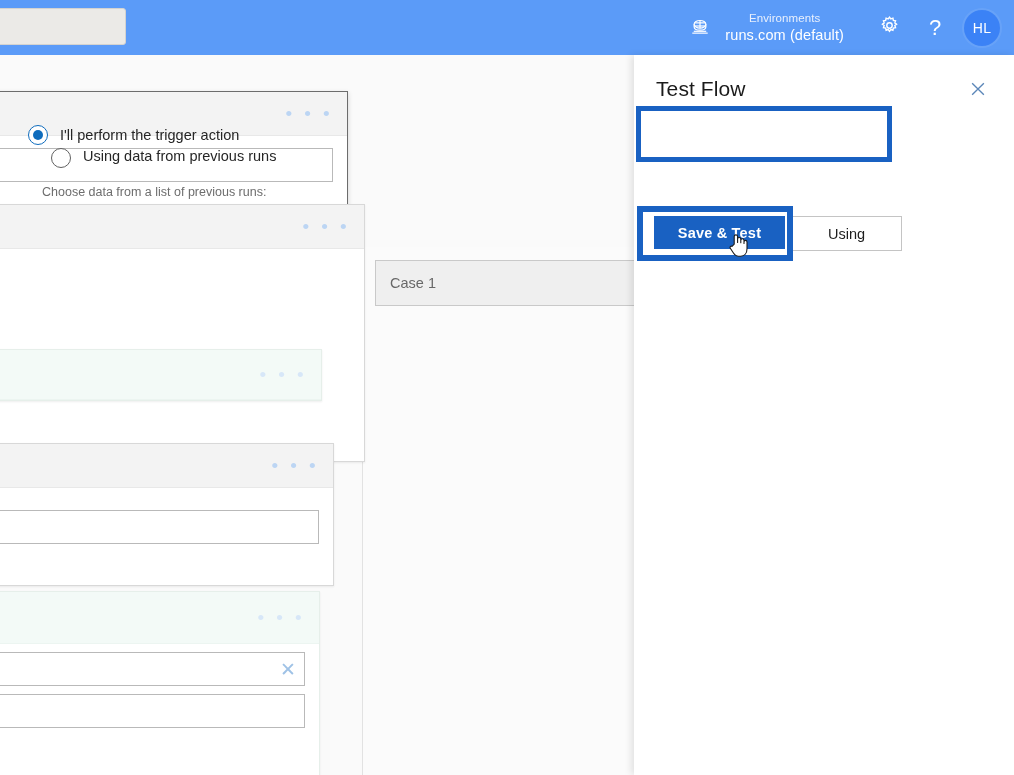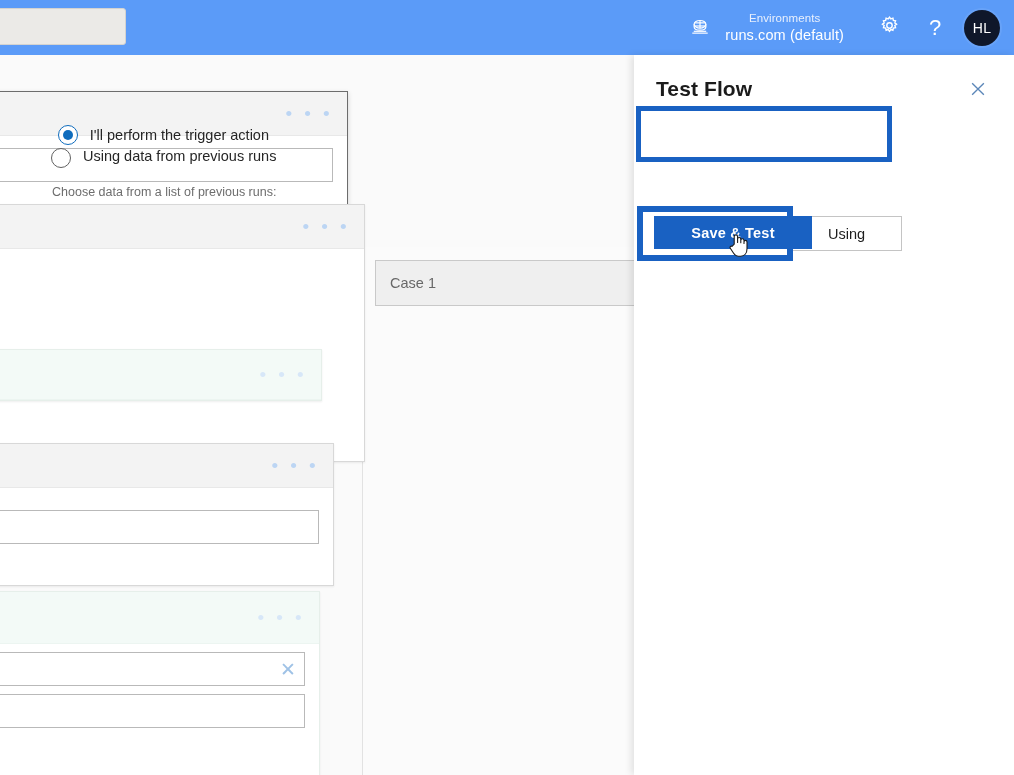--- a/index.html
+++ b/index.html
@@ -28,21 +28,21 @@
   .env-text { line-height: 1.25; }
   .env-label { font-size: 11.5px; color: #e9f0fd; letter-spacing: .1px; }
   .env-value { font-size: 14.5px; color: #ffffff; letter-spacing: .1px; }
   .tb-icon-btn {
     width: 46px; height: 55px; display: flex; align-items: center; justify-content: center;
     cursor: pointer;
   }
   .tb-qmark { font-size: 22px; color: #ffffff; font-weight: 400; }
   .avatar {
     width: 36px; height: 36px; border-radius: 50%;
-    background: #0f172a; color: #ffffff;
+    background: #3b82f6; color: #ffffff;
     display: flex; align-items: center; justify-content: center;
     font-size: 14px; letter-spacing: .4px;
     margin-right: 14px; margin-left: 6px;
     box-shadow: 0 0 0 2px rgba(255,255,255,.08);
   }
 
   
   #canvas {
     position: absolute; left: 0; top: 55px; width: 634px; height: 720px;
     background: #fafafa;
@@ -83,47 +83,47 @@
   }
 
   
   #panel {
     position: absolute; right: 0; top: 55px; width: 380px; height: 720px;
     background: #ffffff;
     box-shadow: -3px 0 7px rgba(0,0,0,.10);
   }
   #panel-title {
     position: absolute; left: 22px; top: 22px;
-    font-size: 21px; font-weight: bold; color: #1b1b1b; letter-spacing: .1px;
+    font-size: 21px; font-weight: normal; color: #1b1b1b; letter-spacing: .1px;
   }
   #panel-close {
     position: absolute; right: 22px; top: 22px; width: 28px; height: 28px;
     display: flex; align-items: center; justify-content: center; cursor: pointer;
   }
 
   .radio-row { display: flex; align-items: center; }
   .radio {
     width: 20px; height: 20px; border-radius: 50%;
     border: 1px solid #616161; background: #ffffff;
     flex: 0 0 auto; position: relative;
   }
   .radio.checked { border: 1px solid #0f6cbd; }
   .radio.checked::after {
     content: ""; position: absolute; left: 4px; top: 4px;
     width: 10px; height: 10px; border-radius: 50%; background: #0f6cbd;
   }
   .radio-label { margin-left: 12px; font-size: 14.5px; color: #262626; }
 
   #opt1-wrap { position: absolute; left: 20px; top: 111px; width: 249px; height: 47px;
-               display: flex; align-items: center; padding-left: 8px; justify-content: flex-end; }
+               display: flex; align-items: center; padding-left: 8px; }
   #opt2-wrap { position: absolute; left: 28px; top: 148px; display: flex; align-items: flex-start; padding-left: 23px; }
-  #subnote { position: absolute; left: 52px; top: 185px; font-size: 12.5px; color: #6d6d6d; }
+  #subnote { position: absolute; left: 42px; top: 185px; font-size: 12.5px; color: #6d6d6d; }
 
   #btn-save {
-    position: absolute; left: 17px; top: 10px; width: 158px; height: 33px;
+    position: absolute; left: 17px; top: 10px; width: 131px; height: 33px;
     background: #1961c2; color: #ffffff; border: none;
     font-size: 14.5px; font-weight: bold; letter-spacing: .2px;
     display: flex; align-items: center; justify-content: center; cursor: pointer;
     font-family: "Liberation Sans", sans-serif;
   }
   #btn-cancel {
     position: absolute; left: 791px; top: 216px; width: 111px; height: 35px;
     background: #ffffff; color: #1d1d1d; border: 1px solid #c4c4c4;
     font-size: 14.5px; display: flex; align-items: center; justify-content: center;
     cursor: pointer; font-family: "Liberation Sans", sans-serif;

